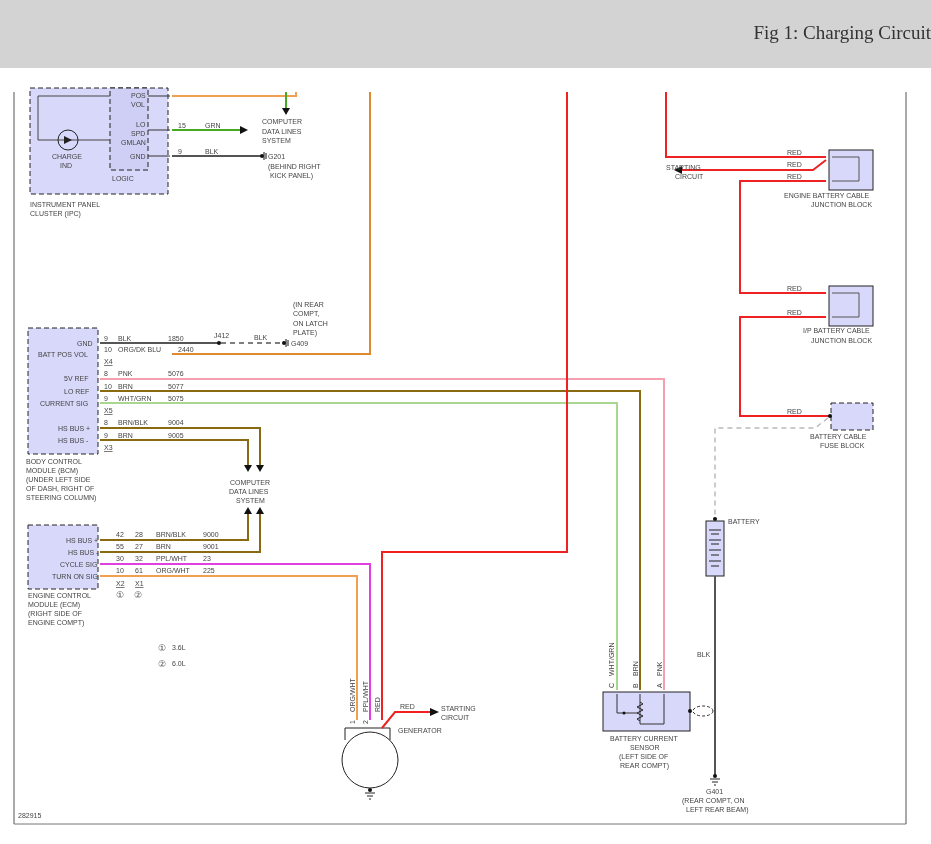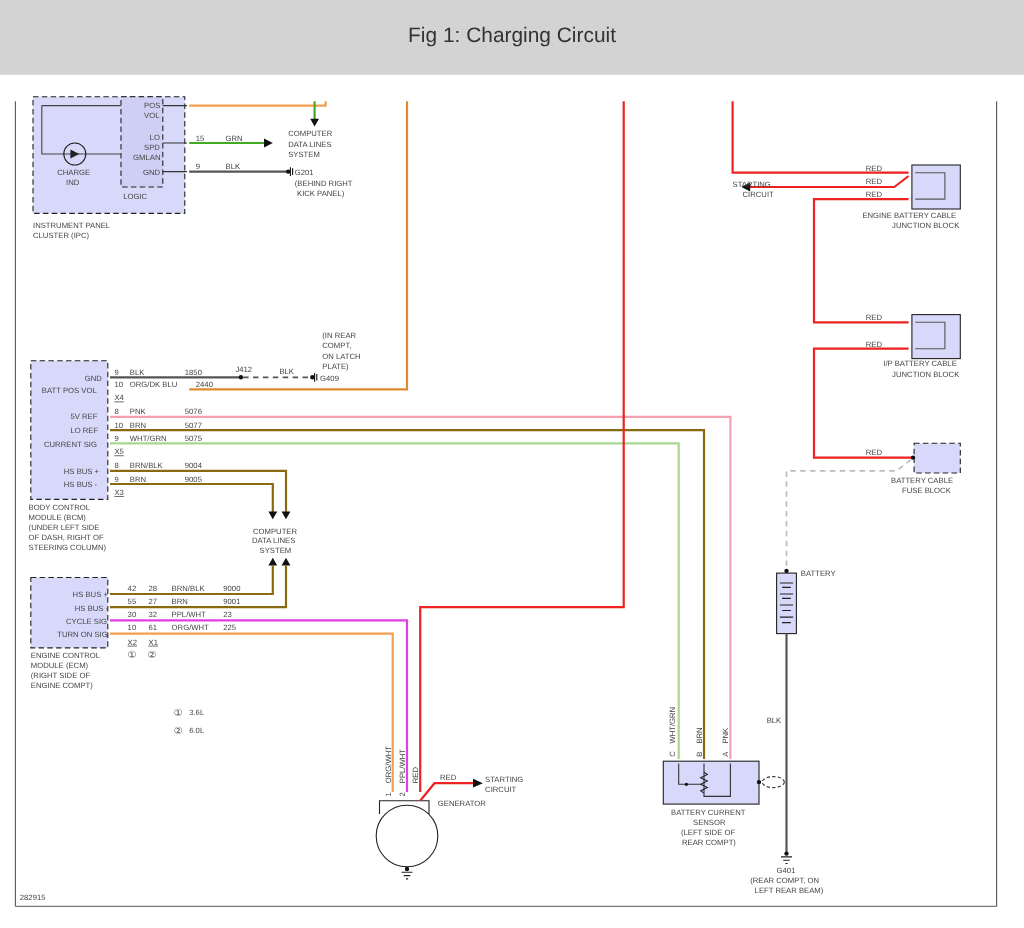--- a/index.html
+++ b/index.html
@@ -1,18 +1,18 @@
 <!DOCTYPE html>
 <html><head>
 <meta charset="utf-8">
 <style>
   html, body { margin:0; padding:0; background:#ffffff; }
   body { width:931px; height:844px; position:relative; overflow:hidden; font-family:"Liberation Sans", sans-serif; }
   .header { position:absolute; left:0; top:0; width:931px; height:68px; background:#d3d3d3; }
-  .title { position:absolute; left:0; top:0; width:931px; height:77px; line-height:66px; text-align:center; font-family:Liberation Sans, sans-serif; font-size:19px; color:#333333; font-stretch:condensed; }
+  .title { position:absolute; left:0; top:0; width:931px; height:77px; line-height:66px; text-align:right; font-family:Liberation Serif, serif; font-size:19px; color:#333333; font-stretch:condensed; }
   svg#diagram { position:absolute; left:0; top:68px; }
   svg text { font-family:"Liberation Sans", sans-serif; font-size:7px; fill:#444444; }
 </style>
 </head>
 <body>
 
 <div class="header"></div>
 <div class="title">Fig 1: Charging Circuit</div>
 
 <svg id="diagram" width="931" height="776" viewBox="0 68 931 776" xmlns="http://www.w3.org/2000/svg">

